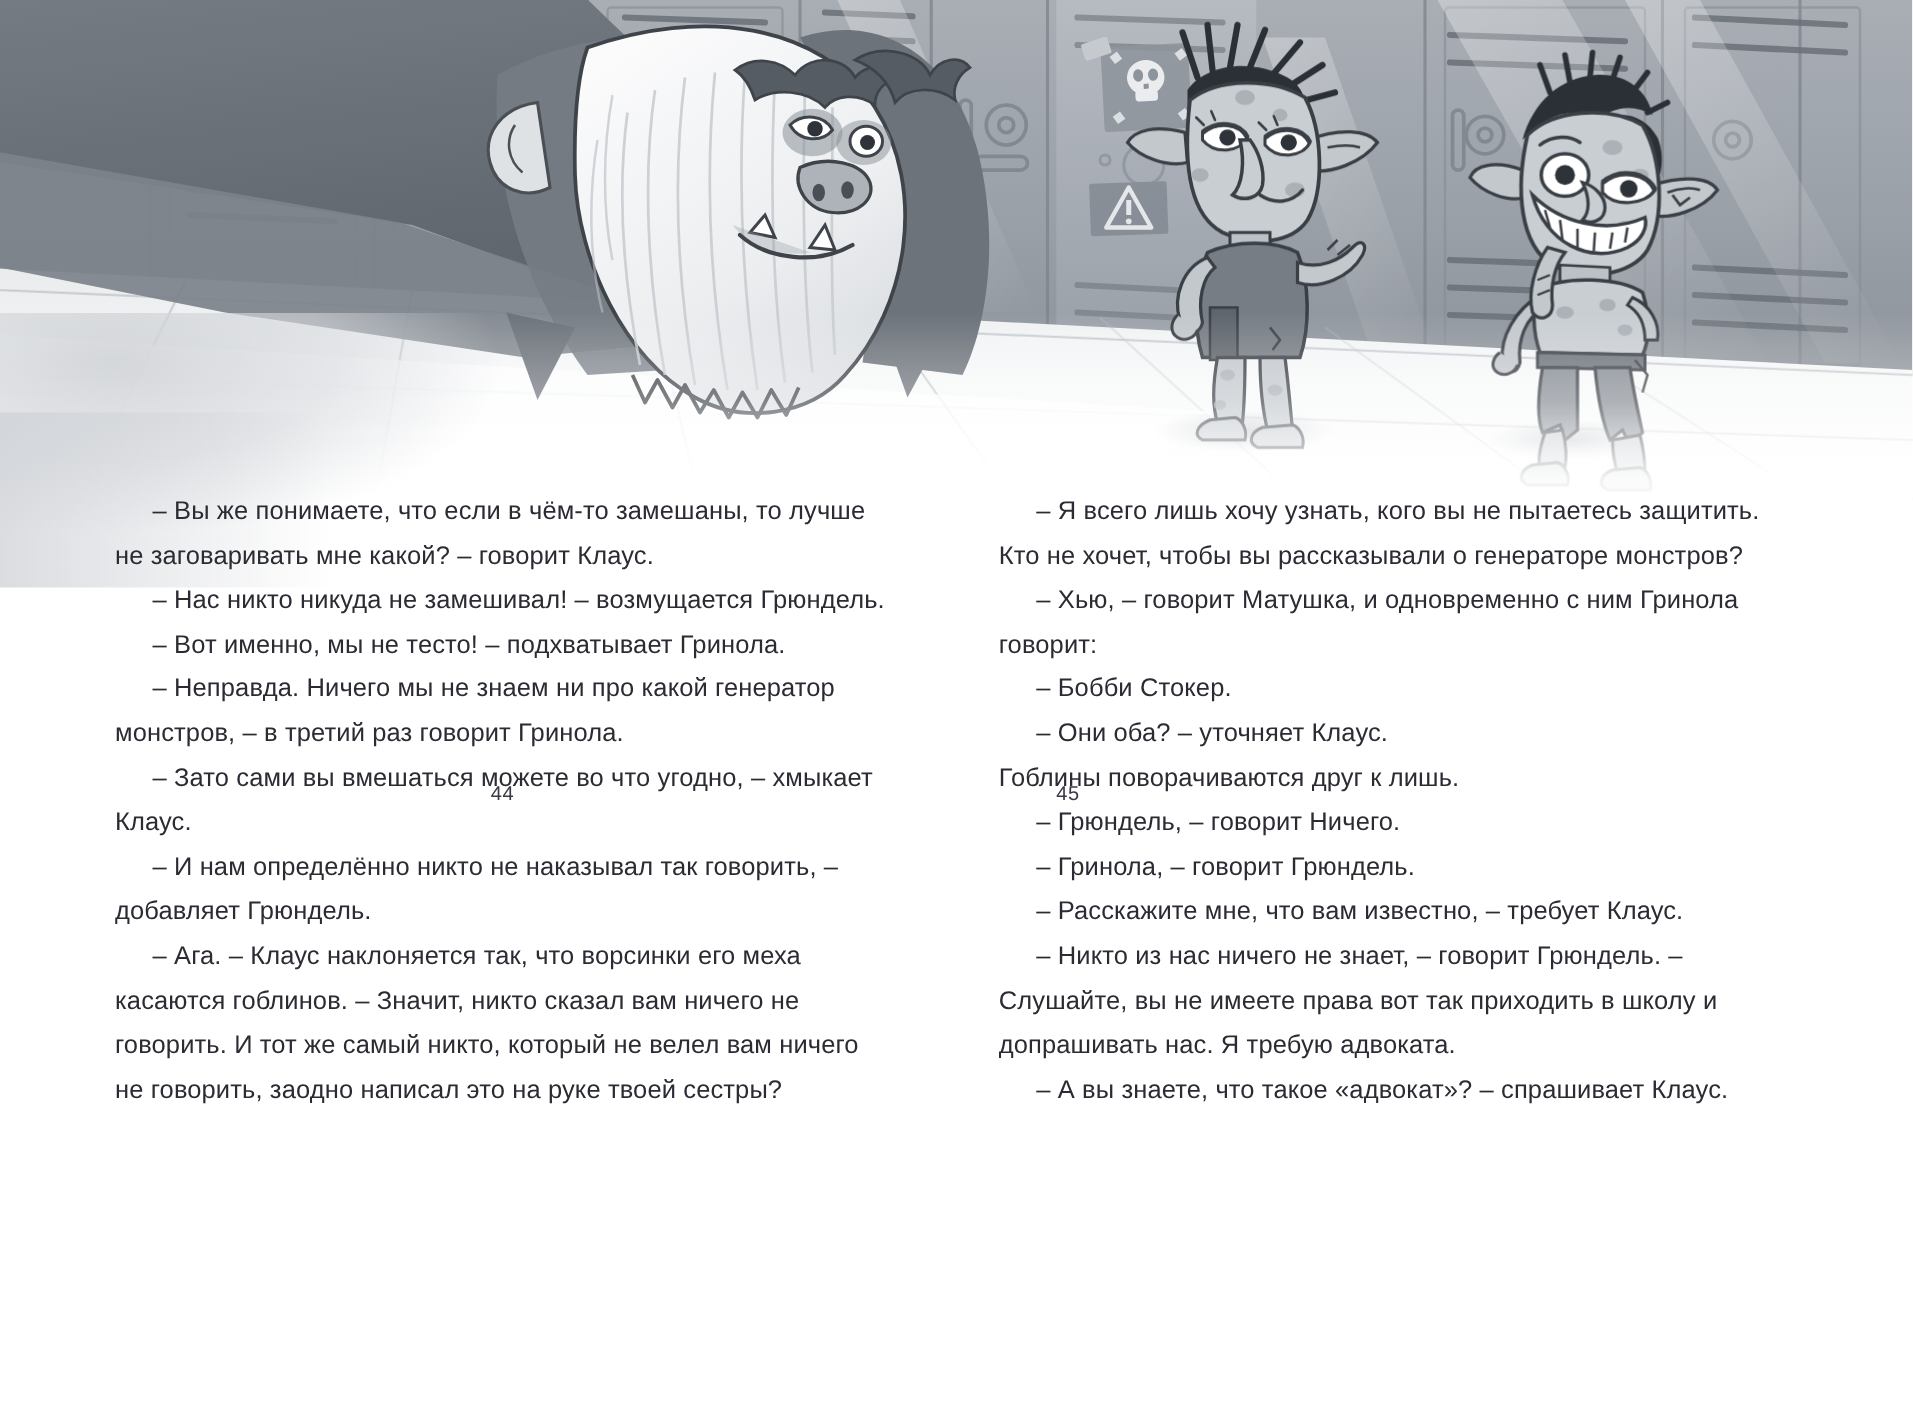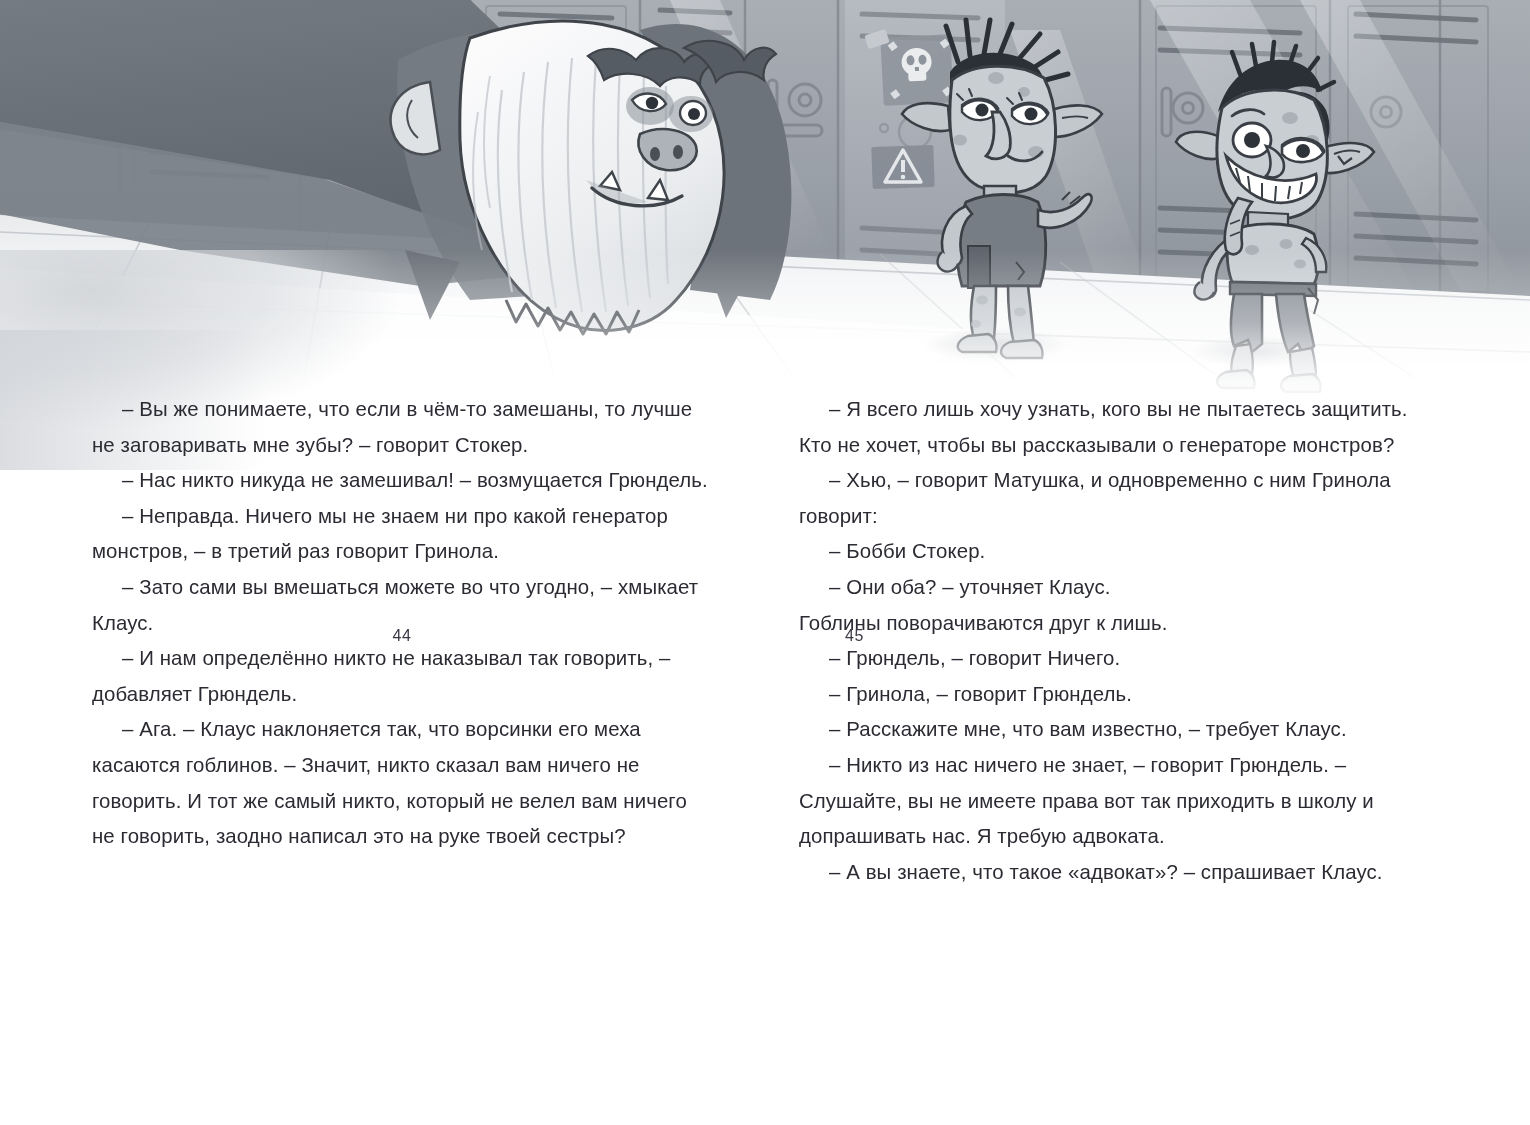--- a/index.html
+++ b/index.html
@@ -441,22 +441,23 @@
     <div class="illo-fade"></div>
   </div>
 
   <div class="left-haze"></div>
   <div class="left-haze2"></div>
 
   <div class="pages">
 
     <div class="page left">
       <div class="body-text">
-        <p>– Вы же понимаете, что если в чём-то замешаны, то лучше не заговаривать мне зубы? – говорит Стокер.</p>
+        <p>– Вы же понимаете, что если в чём-то замешаны, то лучше не заговаривать мне какой? – говорит Клаус.</p>
         <p>– Нас никто никуда не замешивал! – возмущается Грюндель.</p>
+        <p>– Вот именно, мы не тесто! – подхватывает Гринола.</p>
         <p>– Неправда. Ничего мы не знаем ни про какой генератор монстров, – в третий раз говорит Гринола.</p>
         <p>– Зато сами вы вмешаться можете во что угодно, – хмыкает Клаус.</p>
         <p>– И нам определённо никто не наказывал так говорить, – добавляет Грюндель.</p>
         <p>– Ага. – Клаус наклоняется так, что ворсинки его меха касаются гоблинов. – Значит, никто сказал вам ничего не говорить. И тот же самый никто, который не велел вам ничего не говорить, заодно написал это на руке твоей сестры?</p>
       </div>
     </div>
 
     <div class="page right">
       <div class="body-text">
         <p>– Я всего лишь хочу узнать, кого вы не пытаетесь защитить. Кто не хочет, чтобы вы рассказывали о генераторе монстров?</p>

